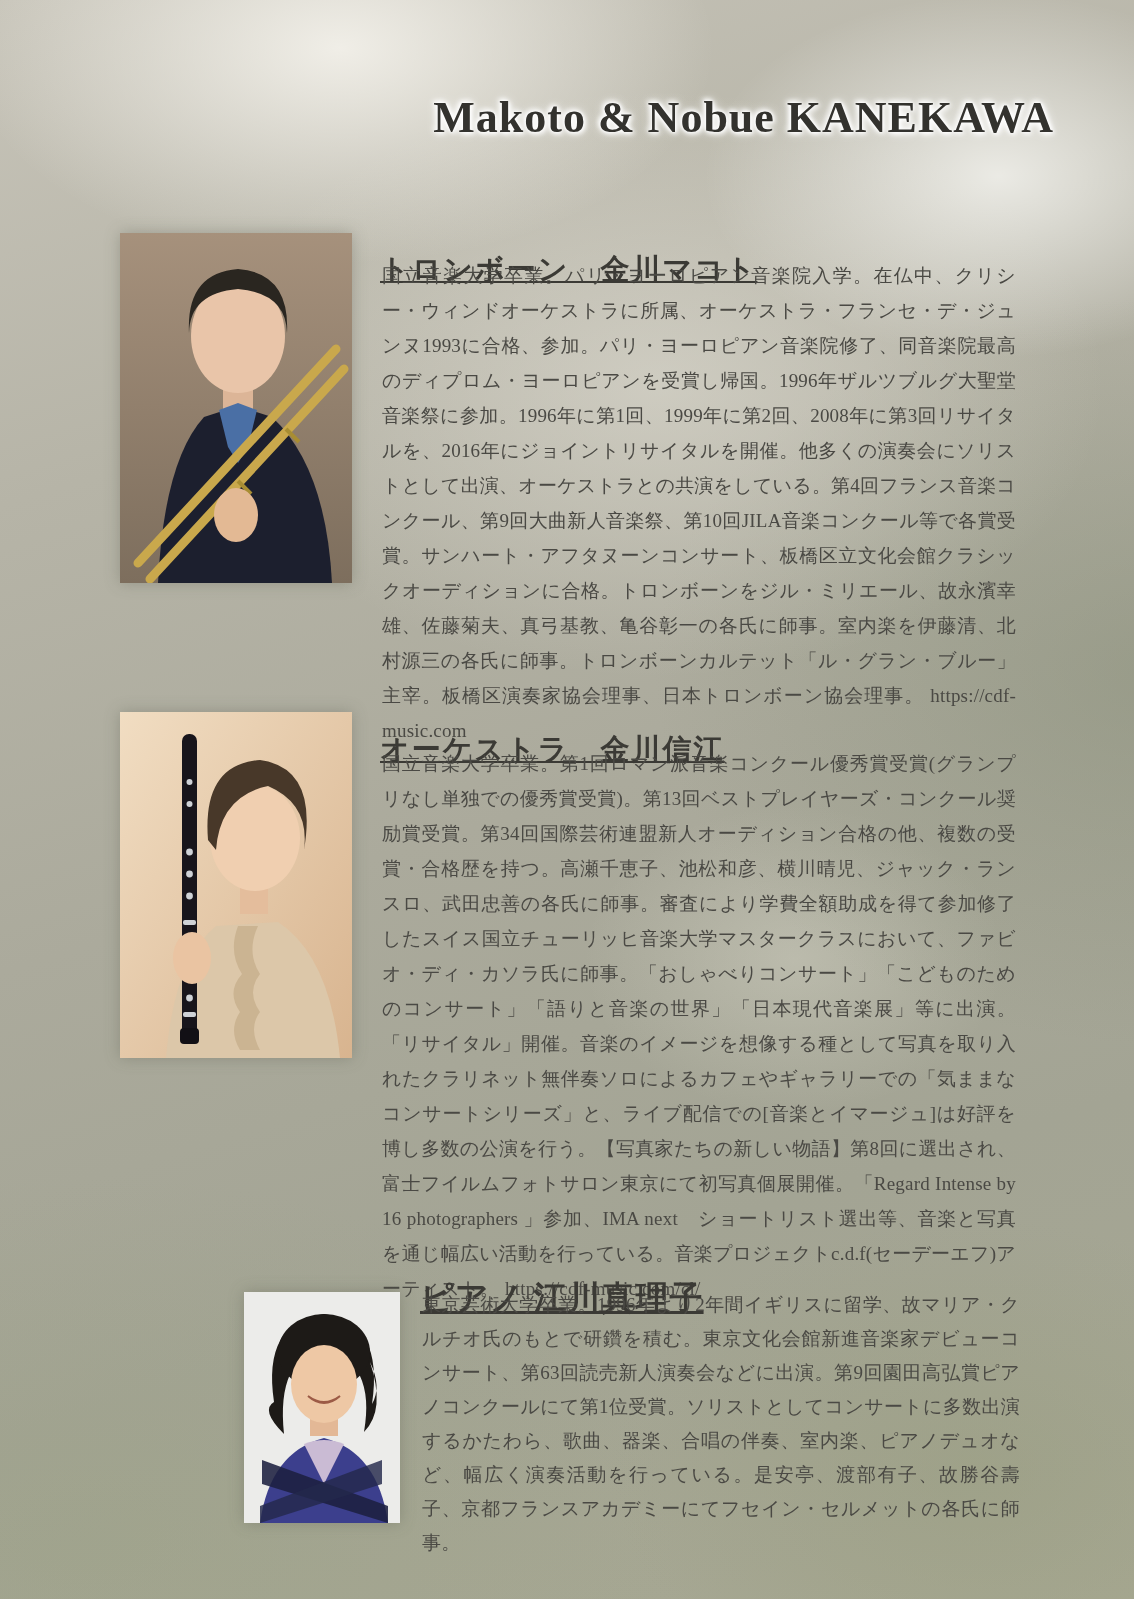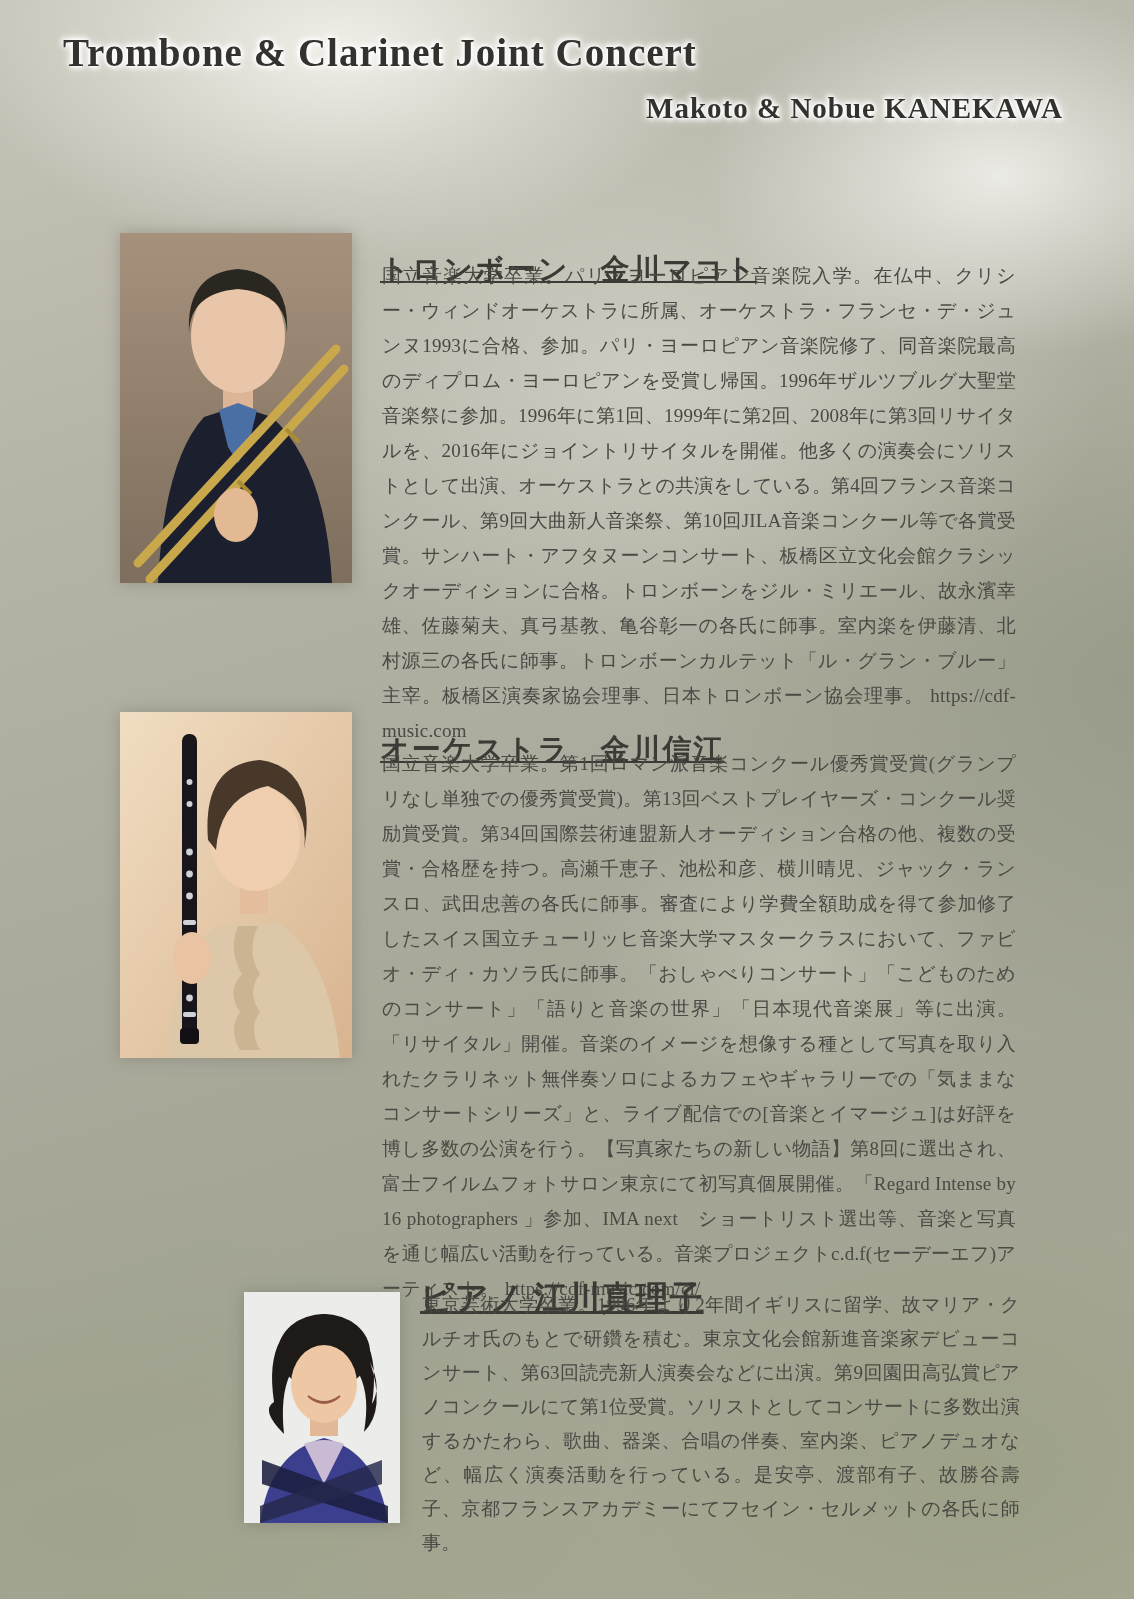--- a/index.html
+++ b/index.html
@@ -22,21 +22,21 @@
     position:absolute;
     font-weight:bold;
     color:#33322e;
     letter-spacing:1px;
     white-space:nowrap;
     text-shadow:
       0 0 3px #ffffff, 0 0 6px #ffffff, 0 0 12px rgba(255,255,255,.95),
       2px 2px 5px rgba(255,255,255,.85), -2px -2px 5px rgba(255,255,255,.85);
   }
   .title-line.l1{ left:63px; top:30px; font-size:39px; }
-  .title-line.l2{ right:71px; top:92px; font-size:29px; }
+  .title-line.l2{ right:80px; top:92px; font-size:44px; }
   .photo{
     position:absolute;
     box-shadow:0 0 14px rgba(90,92,78,.35);
     display:block;
   }
   .photo svg{display:block;}
   .heading{
     position:absolute;
     font-size:29px;
     color:#3b3a35;
@@ -59,21 +59,20 @@
   .p-clarinet .heading{ left:380px; top:706px; }
   .p-clarinet .bio{ left:380px; top:744px; width:634px; }
   .p-piano .heading{ left:420px; top:1244px; font-size:33px; letter-spacing:1px;margin-top:32px; }
   .p-piano .bio{ left:420px; top:1286px; width:598px; line-height:34px; }
 </style>
 </head>
 <body>
 
 <div class="page">
 
-  <div class="title-line l1">Trombone &amp; Clarinet  Joint Concert</div>
   <div class="title-line l2">Makoto &amp; Nobue KANEKAWA</div>
 
   <section class="p-trombone">
     <span class="photo" style="left:120px;top:233px;width:232px;height:350px;" role="img" aria-label="portrait-makoto-kanekawa-with-trombone">
       <svg width="232" height="350" viewBox="0 0 232 350" xmlns="http://www.w3.org/2000/svg">
         <defs>
           <linearGradient id="tbg" x1="0" y1="0" x2="0" y2="1">
             <stop offset="0" stop-color="#a6917c"></stop>
               <stop offset="1" stop-color="#7d6e5d"></stop>
           </linearGradient>

